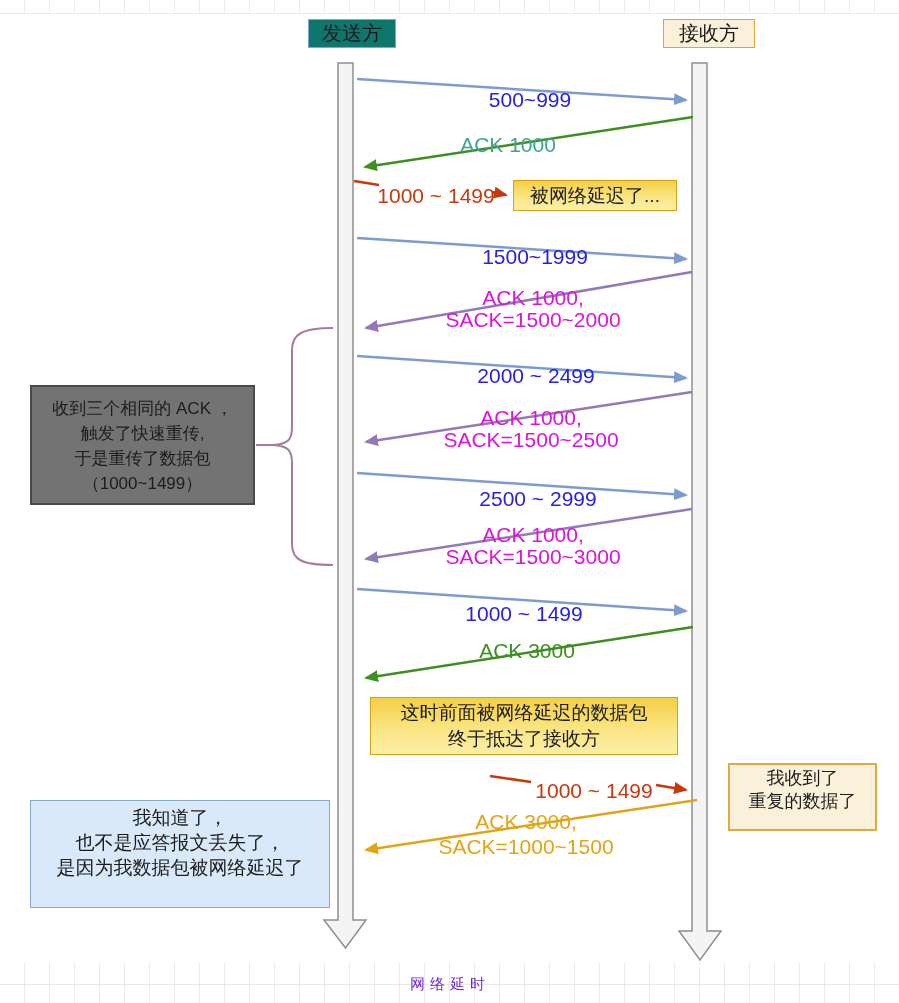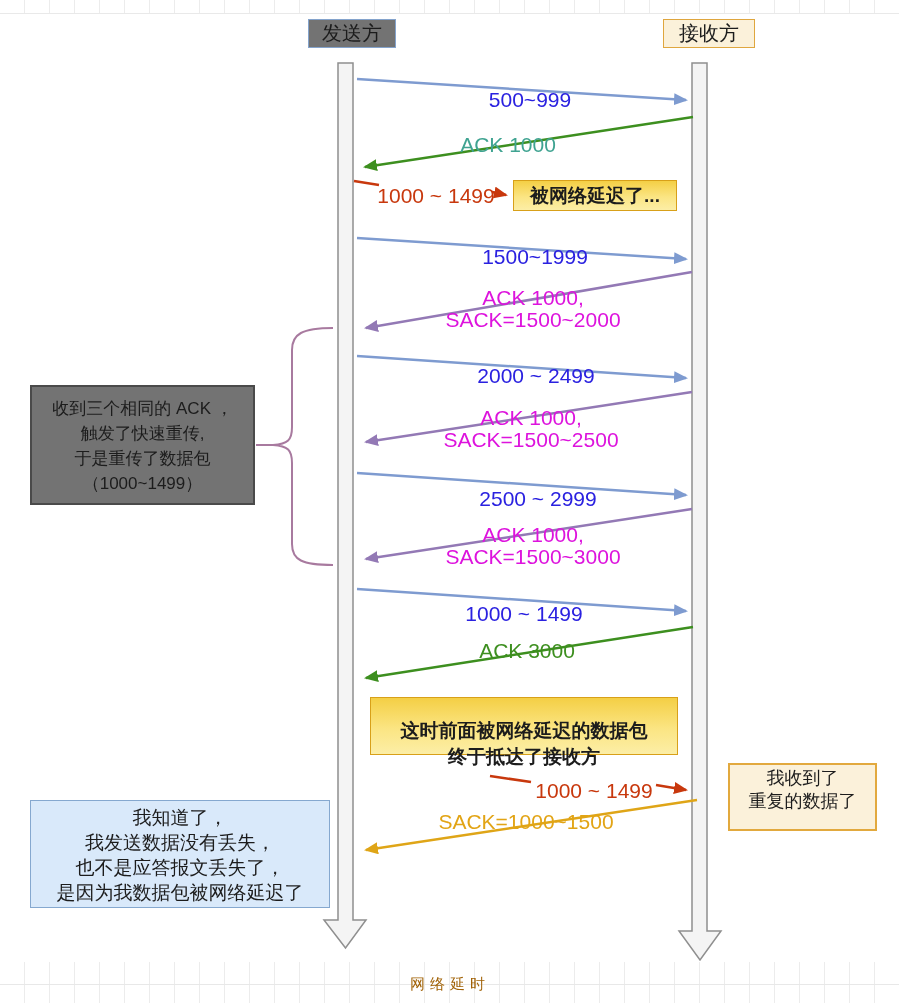--- a/index.html
+++ b/index.html
@@ -19,21 +19,21 @@
     background-image:
       linear-gradient(to bottom, transparent 0 22px, #e8e8e8 22px 23px, transparent 23px),
       repeating-linear-gradient(to right, transparent 0 24px, #ececec 24px 25px);
   }
   svg.layer { position:absolute; left:0; top:0; }
   .actor {
     position:absolute; box-sizing:border-box; height:29px;
     font-size:20px; line-height:27px; text-align:center; white-space:nowrap;
   }
   .actor-sender { left:308px; top:19px; width:88px;
-    background:#737373; border:1.5px solid #84a3cc; }
+    background:#0f766e; border:1.5px solid #84a3cc; }
   .actor-receiver { left:663px; top:19px; width:92px;
     background:#fbf1da; border:1.5px solid #dfa63e; }
   .lbl {
     position:absolute; transform:translateX(-50%);
     white-space:nowrap; text-align:center;
     font-size:21px; line-height:22px;margin-top:8px;
   }
   .lbl .ln { display:block; }
   .c-blue    { color:#2a21e0; }
   .c-teal    { color:#3fa391; }
@@ -42,49 +42,48 @@
   .c-red     { color:#c8380d; }
   .c-orange  { color:#e2a415; }
   .note {
     position:absolute; box-sizing:border-box; text-align:center;
     color:#1c1c1c;
   }
   .note .ln { display:block; }
   .note-gold {
     background:linear-gradient(to bottom, #f4cf45 0%, #fbe583 55%, #fceea6 100%);
     border:1px solid #d8a019;
-    font-weight:bold;
   }
   .note-delayed {
     left:513px; top:180px; width:164px; height:31px;
     font-size:19px; line-height:29px; white-space:nowrap;
   }
   .note-arrival {
     left:370px; top:697px; width:308px; height:58px;
-    font-size:19px; line-height:26px; padding-top:20px;
+    font-size:19px; line-height:26px; padding-top:2px;
   }
   .note-duplicate {
     left:728px; top:763px; width:149px; height:68px;
     background:#fbf1da; border:2px solid #e2a93e;
     font-size:18px; line-height:23px; padding-top:2px;
   }
   .note-fastretx {
     left:30px; top:385px; width:225px; height:120px;
     background:#737373; border:2px solid #4a4a4a;
     font-size:17px; line-height:25px; padding-top:9px;
   }
   .note-conclusion {
     left:30px; top:800px; width:300px; height:108px;
     background:#d9e9fa; border:1.5px solid #85a8cf;
     font-size:19px; line-height:25px; padding-top:4px;
   }
   .watermark {
     position:absolute; left:380px; top:975px; width:140px;
     text-align:center; font-size:15px; letter-spacing:5px;
-    color:#a16207;
+    color:#6d28d9;
   }
 </style>
 </head>
 <body>
 
 <div id="canvas">
 
   <div class="grid-top"></div>
   <div class="grid-bottom"></div>
 
@@ -155,20 +154,21 @@
   </div>
   <div class="lbl c-blue" style="left:538px; top:480px;">2500 ~ 2999</div>
   <div class="lbl c-magenta" style="left:533px; top:516px;">
     <span class="ln">ACK 1000,</span>
     <span class="ln">SACK=1500~3000</span>
   </div>
   <div class="lbl c-blue" style="left:524px; top:595px;">1000 ~ 1499</div>
   <div class="lbl c-green" style="left:527px; top:632px;">ACK 3000</div>
   <div class="lbl c-red" style="left:594px; top:772px;">1000 ~ 1499</div>
   <div class="lbl c-orange" style="left:526px; top:801px; line-height:25px;">
+    <span class="ln">ACK 3000,</span>
     <span class="ln">SACK=1000~1500</span>
   </div>
 
   <div class="note note-gold note-delayed">被网络延迟了...</div>
 
   <div class="note note-gold note-arrival">
     <span class="ln">这时前面被网络延迟的数据包</span>
     <span class="ln">终于抵达了接收方</span>
   </div>
 
@@ -179,20 +179,19 @@
 
   <div class="note note-fastretx">
     <span class="ln">收到三个相同的 ACK ，</span>
     <span class="ln">触发了快速重传,</span>
     <span class="ln">于是重传了数据包</span>
     <span class="ln">（1000~1499）</span>
   </div>
 
   <div class="note note-conclusion">
     <span class="ln">我知道了，</span>
-    <span class="ln">我发送数据没有丢失，</span>
     <span class="ln">也不是应答报文丢失了，</span>
     <span class="ln">是因为我数据包被网络延迟了</span>
   </div>
 
   <div class="watermark">网络延时</div>
 
 </div>
 
 </body></html>

